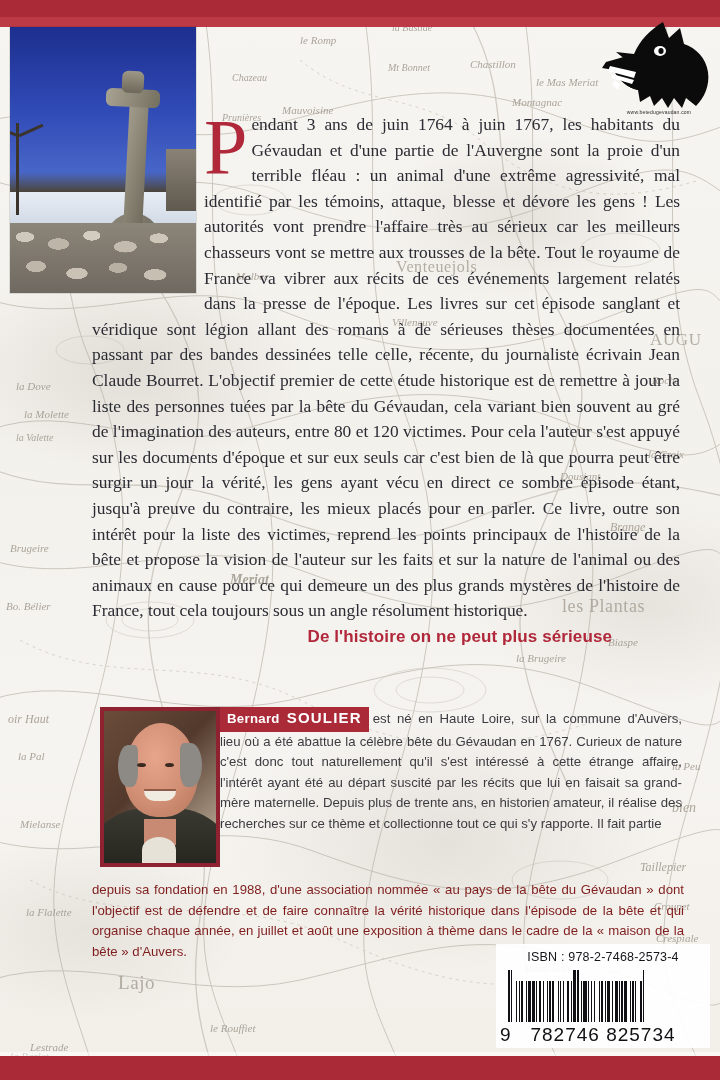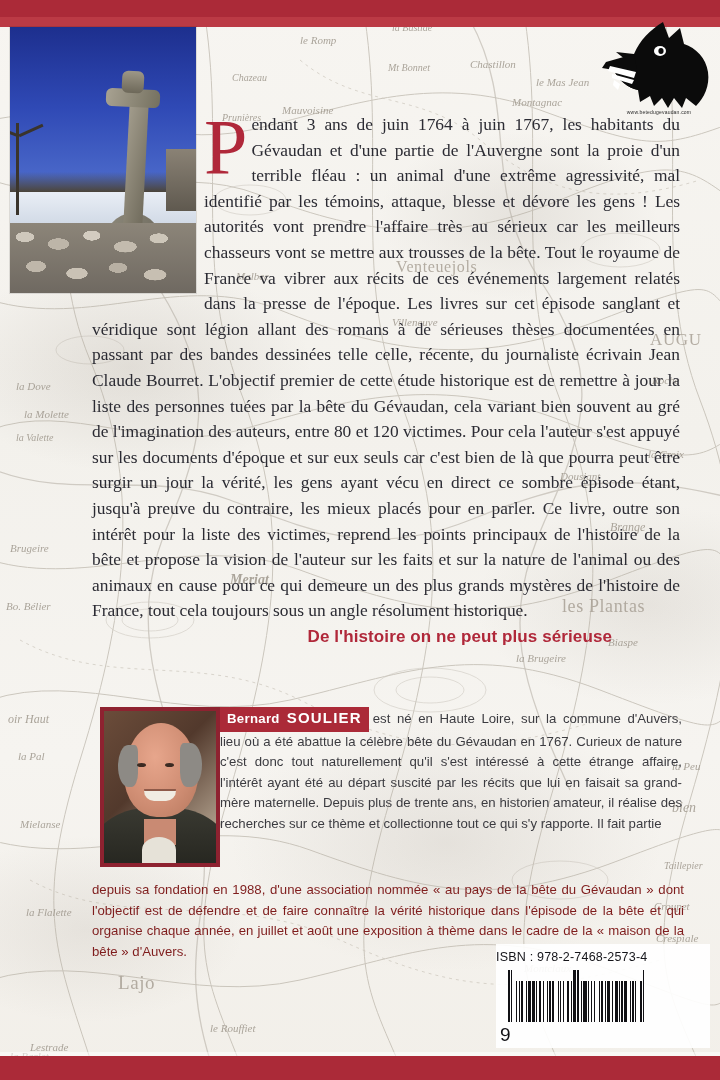--- a/index.html
+++ b/index.html
@@ -218,21 +218,21 @@
     letter-spacing:.3px;
   }
   .name-band .sur{font-size:15px;letter-spacing:1.2px;margin-left:7px;}
 
   
   .isbn-panel{
     position:absolute;right:10px;bottom:32px;width:214px;height:104px;
     background:rgba(255,255,255,.92);
   }
   .isbn-text{
-    position:absolute;left:0;right:0;top:6px;
+    position:absolute;left:0;right:0;top:6px;text-align:center;
     font-family:"Liberation Sans", sans-serif;font-size:12.5px;color:#15151a;
     letter-spacing:.2px;
   }
   .barcode{
     position:absolute;left:12px;top:26px;width:192px;height:52px;
     display:flex;align-items:flex-end;gap:0;
   }
   .barcode i{display:block;background:#101014;height:100%;}
   .barcode-digits{
     position:absolute;left:0;right:0;bottom:2px;
@@ -285,21 +285,21 @@
       <ellipse cx="90" cy="350" rx="34" ry="14"></ellipse>
     </g>
   </svg>
 
   <div class="map-names">
       <span class="mn" style="left: 300px; top: 34px; font-size: 11px;">le Romp</span>
       <span class="mn" style="left: 470px; top: 58px; font-size: 11px;">Chastillon</span>
       <span class="mn" style="left: 232px; top: 72px; font-size: 10px;">Chazeau</span>
       <span class="mn" style="left: 392px; top: 22px; font-size: 10px;">la Bastide</span>
       <span class="mn" style="left: 388px; top: 62px; font-size: 10px;">Mt Bonnet</span>
-      <span class="mn" style="left: 536px; top: 76px; font-size: 11px;">le Mas Jean</span>
+      <span class="mn" style="left: 536px; top: 76px; font-size: 11px;">le Mas Meriat</span>
       <span class="mn" style="left: 512px; top: 96px; font-size: 11px;">Montagnac</span>
       <span class="mn" style="left: 282px; top: 104px; font-size: 11px;">Mauvoisine</span>
       <span class="mn" style="left: 222px; top: 112px; font-size: 10px;">Prunières</span>
       <span class="mn" style="left: 236px; top: 270px; font-size: 11px;">Malbec</span>
       <span class="mn big" style="left: 396px; top: 258px; font-size: 16px;">Venteuejols</span>
       <span class="mn" style="left: 392px; top: 316px; font-size: 11px;">Villeneuve</span>
       <span class="mn" style="left: 24px; top: 408px; font-size: 11px;">la Molette</span>
       <span class="mn" style="left: 16px; top: 380px; font-size: 11px;">la Dove</span>
       <span class="mn" style="left: 16px; top: 432px; font-size: 10px;">la Valette</span>
       <span class="mn" style="left: 648px; top: 432px; font-size: 11px; margin-top: 16px;">la Croix</span>
@@ -316,21 +316,21 @@
       <span class="mn" style="left: 672px; top: 800px; font-size: 14px;">bien</span>
       <span class="mn" style="left: 672px; top: 760px; font-size: 11px;">la Peu</span>
       <span class="mn" style="left: 654px; top: 900px; font-size: 11px;">Croupet</span>
       <span class="mn" style="left: 656px; top: 932px; font-size: 11px;">Crespiale</span>
       <span class="mn" style="left: 26px; top: 906px; font-size: 11px;">la Flalette</span>
       <span class="mn big" style="left: 118px; top: 972px; font-size: 19px;">Lajo</span>
       <span class="mn" style="left: 30px; top: 1006px; font-size: 11px; margin-top: 35px;">Lestrade</span>
       <span class="mn" style="left: 10px; top: 1050px; font-size: 11px;">la Barlet</span>
       <span class="mn" style="left: 210px; top: 1022px; font-size: 11px;">le Rouffiet</span>
       <span class="mn" style="left: 524px; top: 962px; font-size: 11px;">Montclaux</span>
-      <span class="mn" style="left: 640px; top: 860px; font-size: 10px; margin-left: 24px;">Taillepier</span>
+      <span class="mn" style="left: 640px; top: 860px; font-size: 12px;">Taillepier</span>
       <span class="mn" style="left: 610px; top: 520px; font-size: 12px;">Brange</span>
       <span class="mn" style="left: 230px; top: 572px; font-size: 14px; font-weight: bold;">Meriat</span>
       <span class="mn" style="left: 608px; top: 636px; font-size: 11px;">Biaspe</span>
     </div>
 
   <div class="band top"></div>
   <div class="band top2"></div>
   <div class="band bottom2"></div>
   <div class="band bottom"></div>
 
@@ -470,15 +470,16 @@
         <i style="width: 2.16px; background: rgb(16, 16, 20); height: 78%;"></i>
         <i style="width: 1.08px; background: transparent; height: 78%;"></i>
         <i style="width: 1.08px; background: rgb(16, 16, 20); height: 78%;"></i>
         <i style="width: 3.24px; background: transparent; height: 78%;"></i>
         <i style="width: 2.16px; background: rgb(16, 16, 20); height: 78%;"></i>
         <i style="width: 1.08px; background: transparent; height: 100%;"></i>
         <i style="width: 1.08px; background: rgb(16, 16, 20); height: 100%;"></i>
         <i style="width: 2.16px; background: transparent; height: 100%;"></i>
       </div>
     <div class="bd-lead">9</div>
+    <div class="barcode-digits">782746   825734</div>
   </div>
 
 </div>
 
 </body></html>

